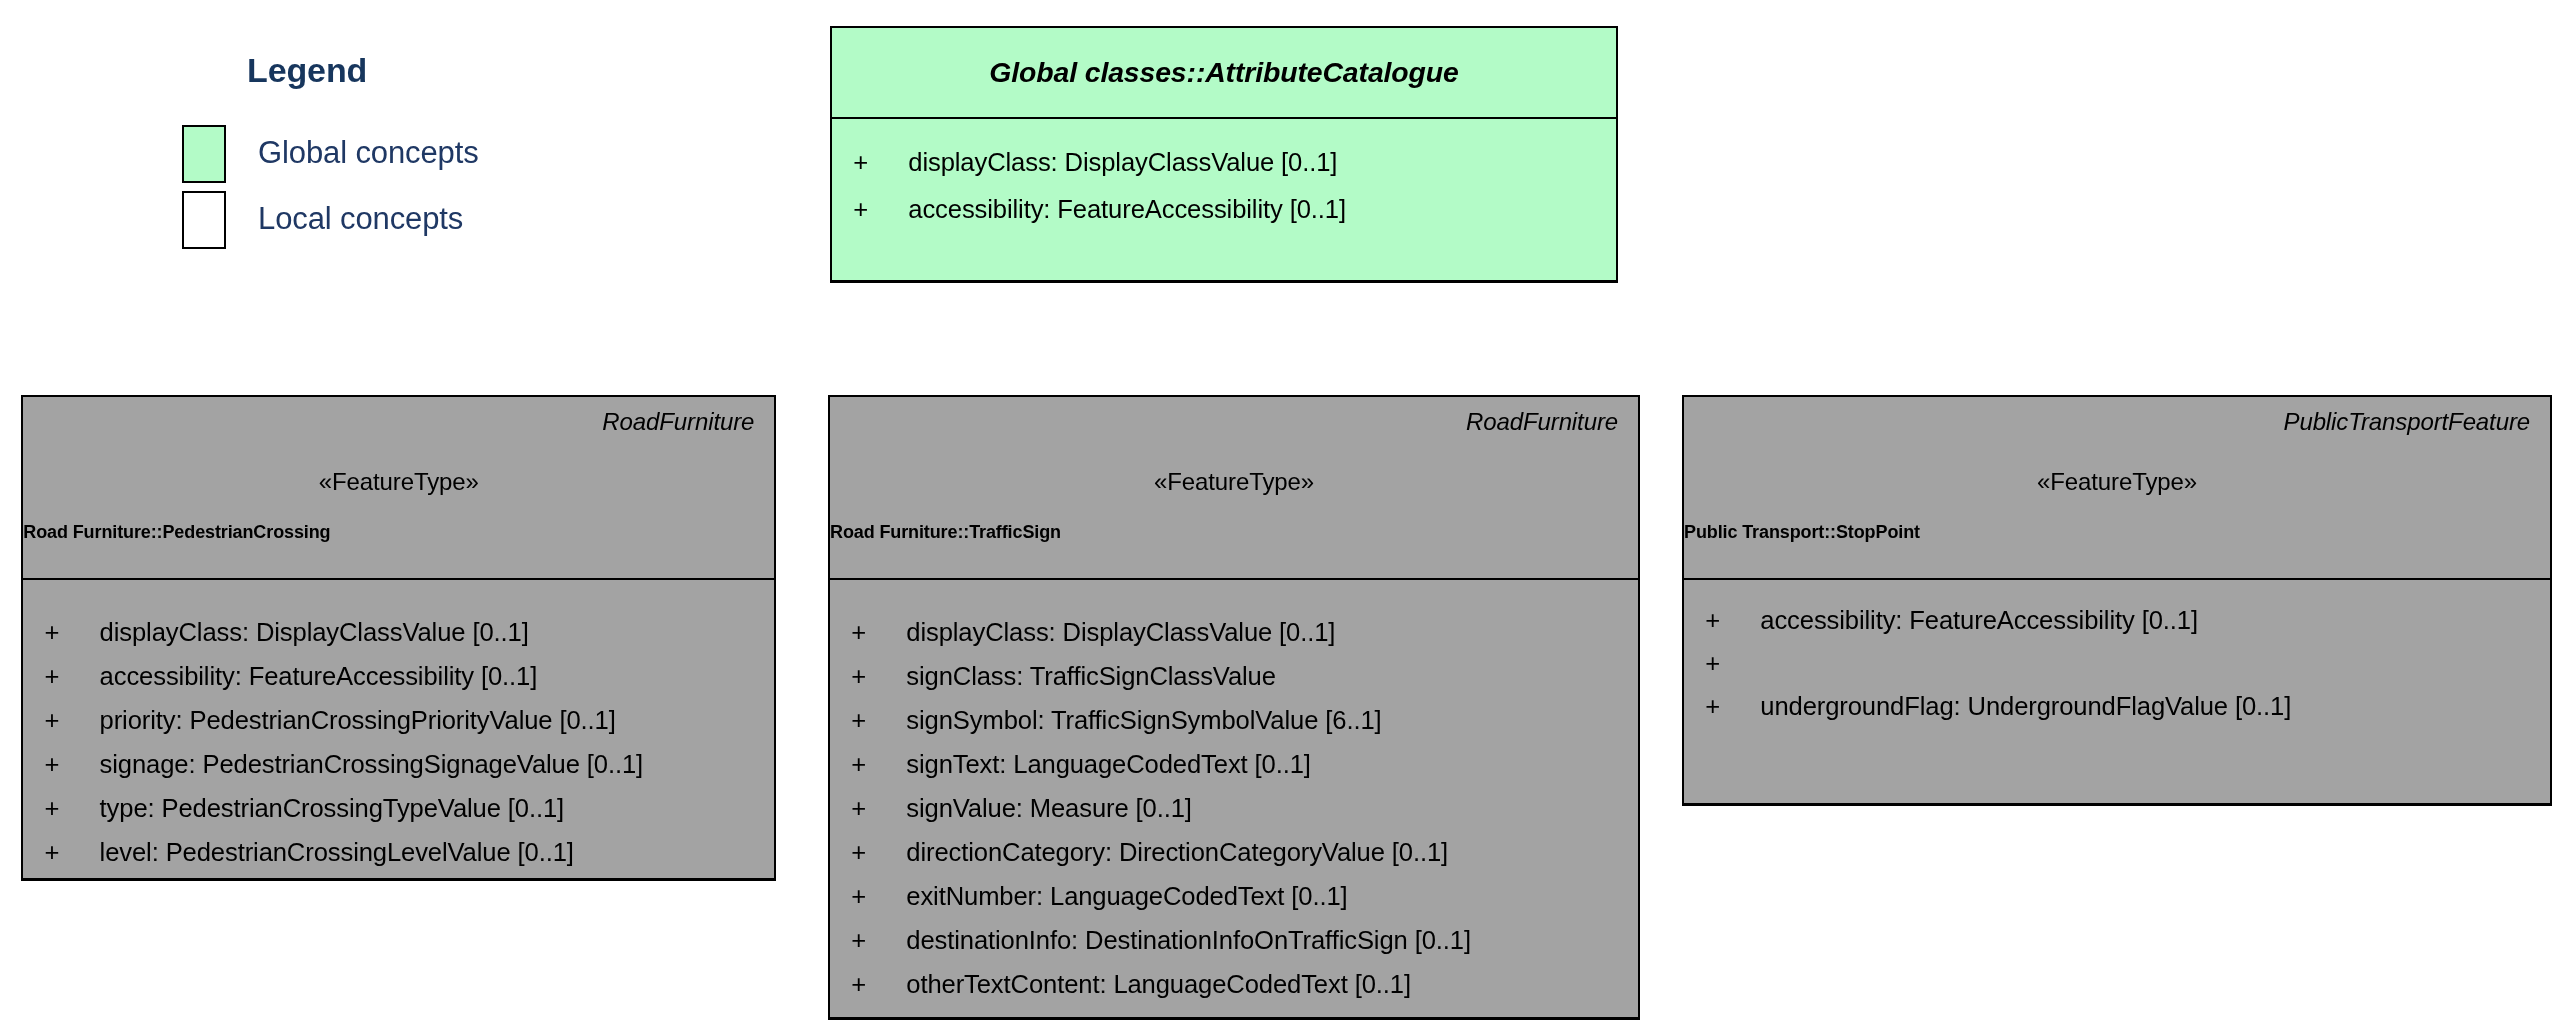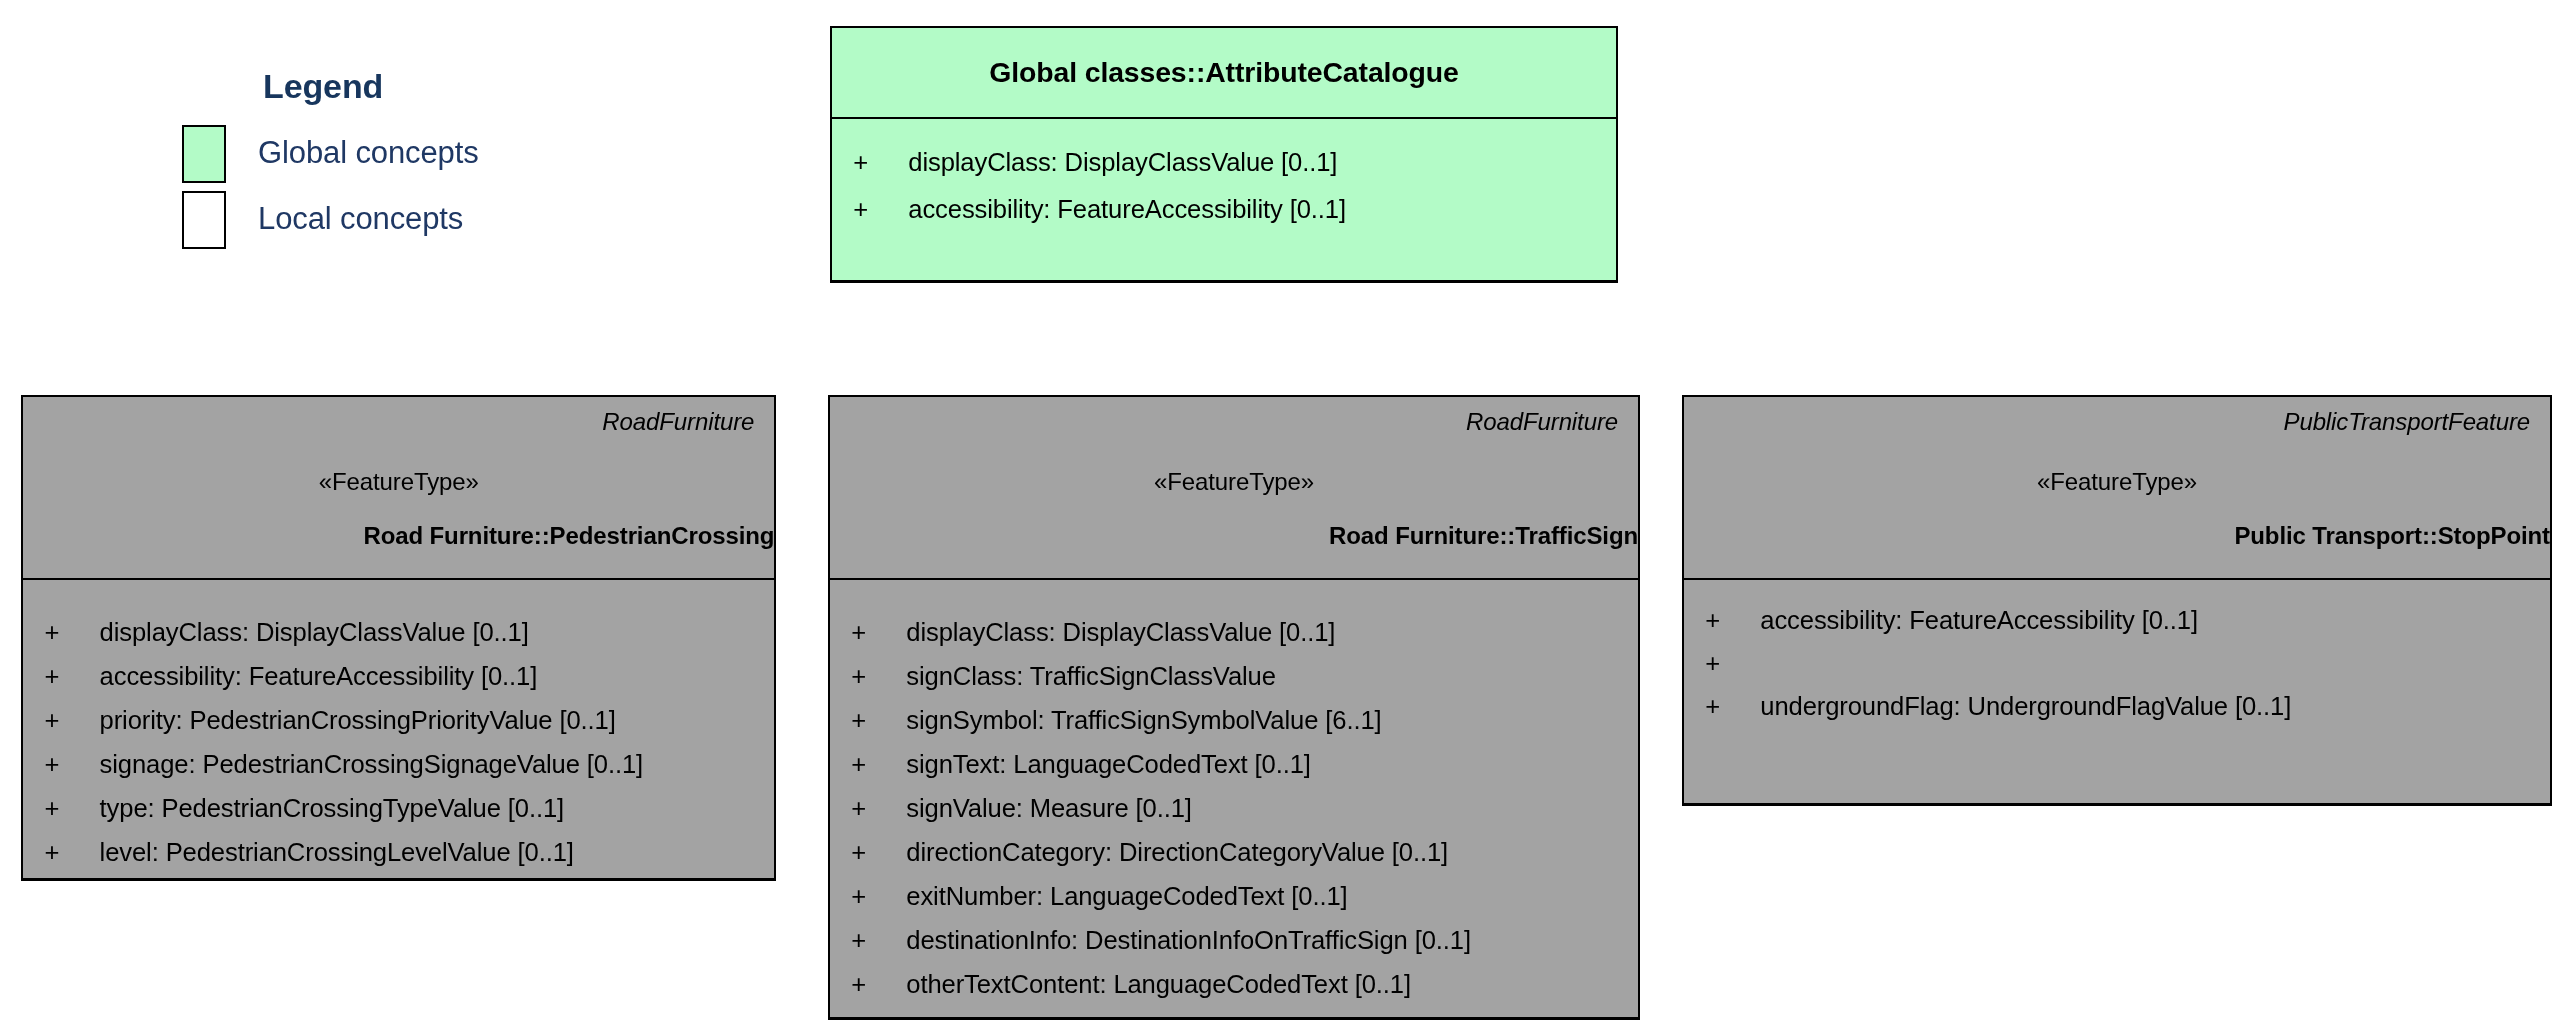--- a/index.html
+++ b/index.html
@@ -2,43 +2,43 @@
 <html style="--global-fill: #b3fbc7; --local-fill: #ffffff; --border-color: #000000; --legend-title-text: #17365d; --legend-text: #1f3864; --diagram-text: #000000;font-size:11.4px"><head>
 <meta charset="utf-8">
 <style>
   html,body{margin:0;padding:0;background:#ffffff;}
   .stage{
     position:relative;width:2576px;height:1035px;background:#ffffff;
     font-family:"Liberation Sans","DejaVu Sans",sans-serif;
     color:var(--diagram-text,#000);letter-spacing:-0.01em;
   }
   
-  .legend-title{position:absolute;left:247px;top:51px;margin:16px;font-size:34px;font-weight:bold;color:var(--legend-title-text,#17365d);}
+  .legend-title{position:absolute;left:247px;top:51px;margin:0;font-size:34px;font-weight:bold;color:var(--legend-title-text,#17365d);}
   .swatch{position:absolute;left:182px;width:44px;height:58px;border:2.1px solid var(--border-color,#000);box-sizing:border-box;}
   .swatch-global{top:125px;background:var(--global-fill,#b3fbc7);}
   .swatch-local{top:191px;background:var(--local-fill,#fff);}
   .legend-label{position:absolute;left:258px;font-size:31px;color:var(--legend-text,#1f3864);}
   .label-global{top:135px;}
   .label-local{top:201px;}
   
   .uml-box{
     position:absolute;box-sizing:border-box;background:#a3a3a3;
     border:solid var(--border-color,#000);border-width:2.1px 2.8px 3.6px 2.1px;
   }
   .global-box{left:830px;top:25.6px;width:788px;height:257px;background:var(--global-fill,#b3fbc7);}
   .gheader{height:91px;box-sizing:border-box;border-bottom:2.1px solid var(--border-color,#000);
     display:flex;align-items:center;justify-content:center;}
-  .gtitle{font-size:28.4px;font-weight:bold;}
+  .gtitle{font-size:28.4px;font-weight:bold;font-style:italic;}
   .box1{left:21.3px;top:395px;width:755px;height:486px;}
   .box2{left:828px;top:395px;width:812px;height:625px;}
   .box3{left:1682px;top:395px;width:870px;height:411px;}
   .cheader{position:relative;height:183px;box-sizing:border-box;border-bottom:2.1px solid var(--border-color,#000);}
   .pkg{position:absolute;top:11.4px;right:20px;font-size:24px;font-style:italic;white-space:nowrap;}
   .stereo{position:absolute;top:71px;left:0;width:100%;text-align:center;font-size:24px;}
-  .cname{position:absolute;top:125px;left:0;width:100%;text-align:right;font-size:24px;font-weight:bold;}
+  .cname{position:absolute;top:125px;left:0;width:100%;text-align:left;font-size:18px;font-weight:bold;}
   
   .attrs{padding-top:30px;}
   .attr-row{display:flex;align-items:center;height:44px;padding-left:21.3px;font-size:25.6px;white-space:nowrap;}
   .plus{width:55px;flex:none;}
   .global-box .attrs{padding-top:20px;}
   .global-box .attr-row{height:47px;}
   .box3 .attrs{padding-top:18.5px;}
   .box3 .attr-row{height:43px;}
 </style>
 </head>

